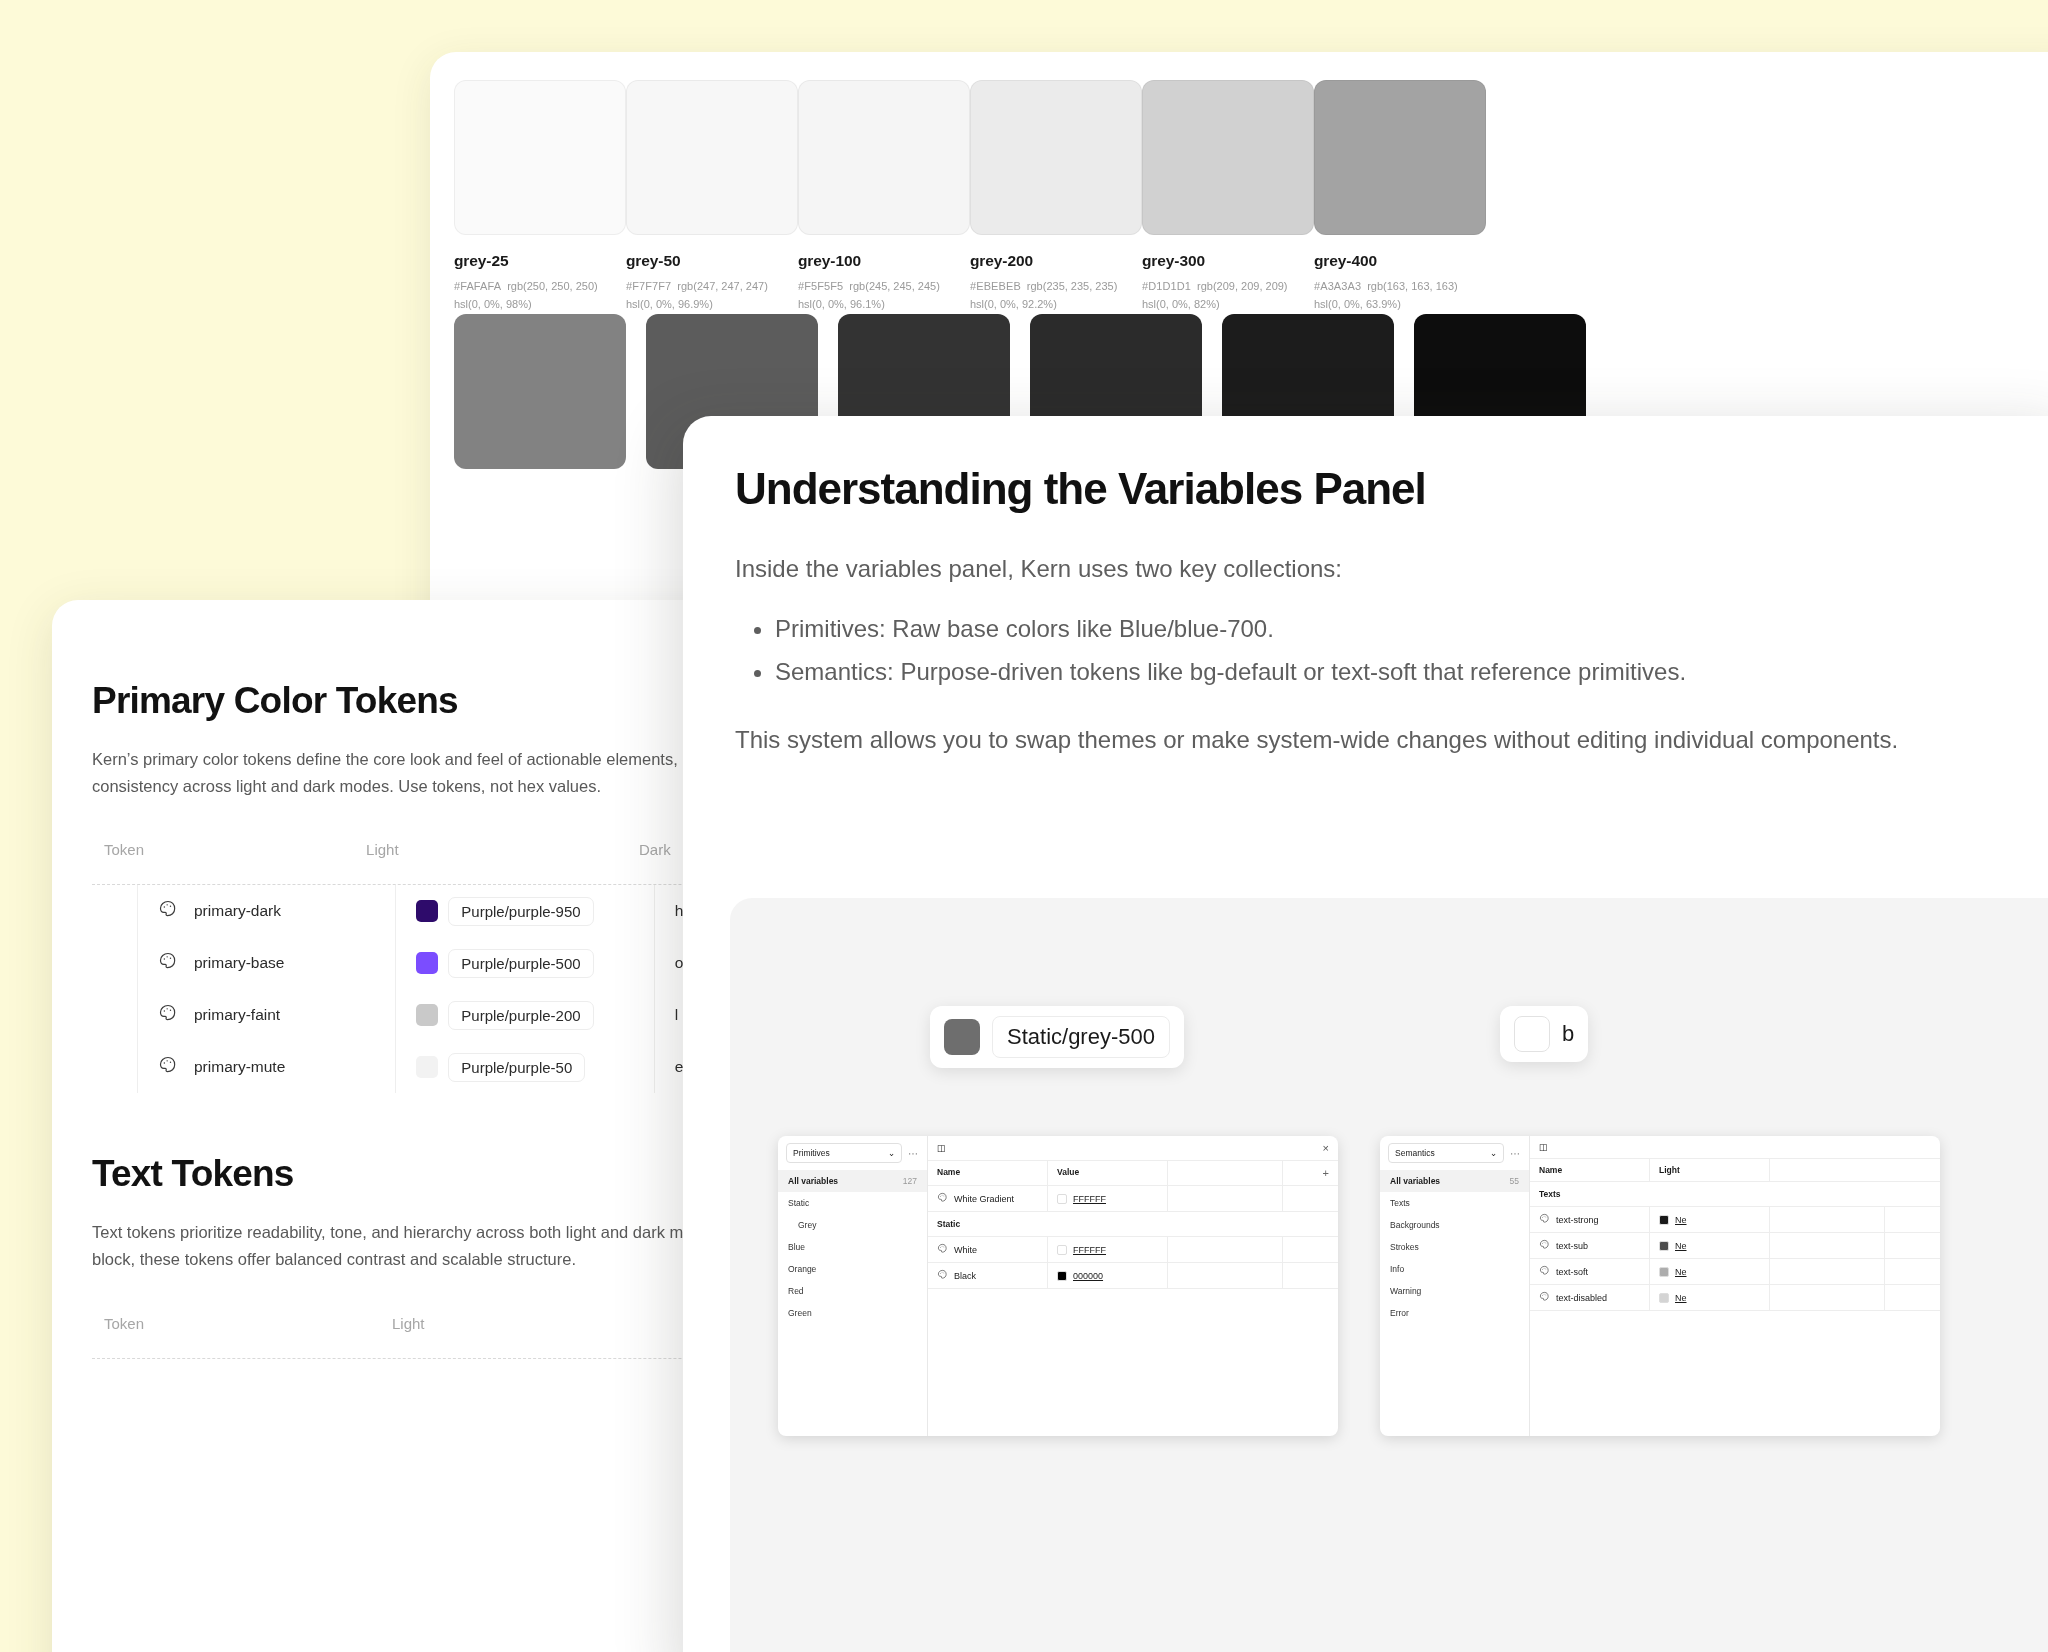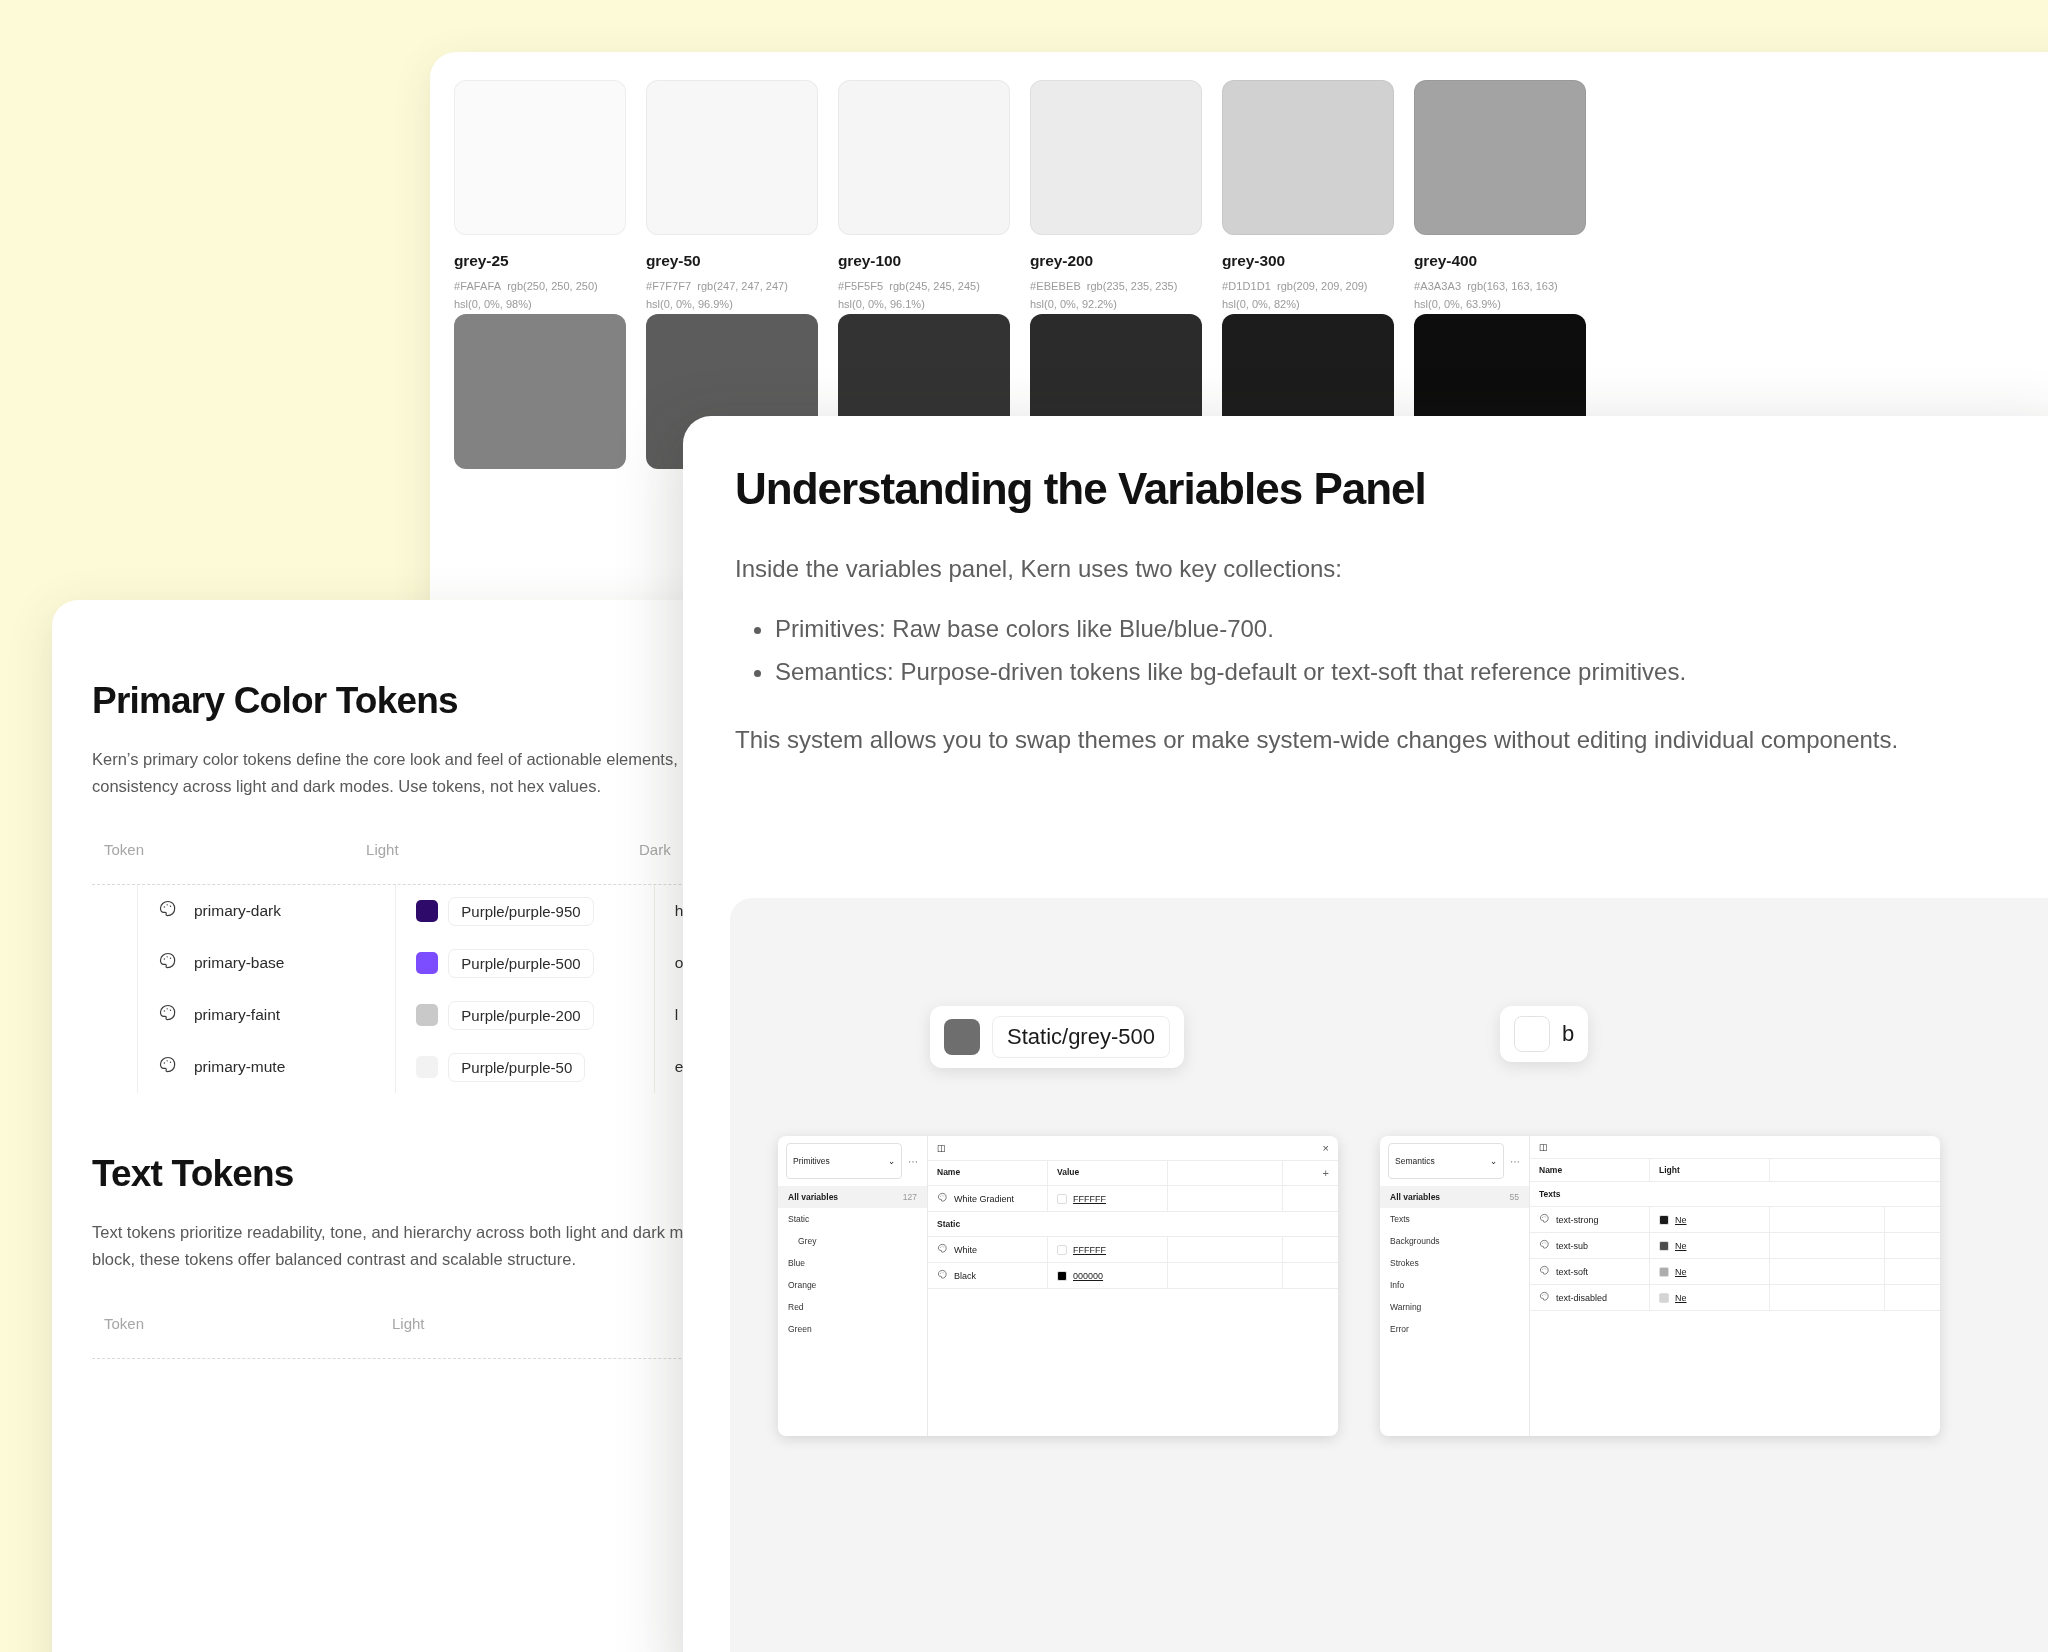--- a/index.html
+++ b/index.html
@@ -24,21 +24,20 @@
     width: 1660px; height: 640px;
     background: #FFFFFF;
     border-radius: 26px;
     box-shadow: 0 10px 40px rgba(60,60,40,0.10);
     overflow: hidden;
   }
   .palette-grid {
     position: absolute;
     left: 24px; top: 28px;
     display: flex;
-    gap: 20px;
   }
   .swatch-col { width: 172px; }
   .swatch-chip {
     width: 172px; height: 155px;
     border-radius: 12px;
   }
   .swatch-name {
     margin-top: 17px;
     font-size: 15.5px;
     font-weight: 700;
@@ -253,21 +252,21 @@
     flex: none;
   }
   .fig-side-top {
     display: flex; align-items: center; gap: 6px;
     padding: 7px 8px;
   }
   .fig-select {
     flex: 1;
     border: 1px solid #E0E0E0;
     border-radius: 4px;
-    padding: 12px 6px;
+    padding: 4px 6px;
     display: flex; align-items: center; justify-content: space-between;
     font-size: 8.5px;
   }
   .fig-dots { font-size: 10px; color: #777; letter-spacing: 1px; }
   .fig-allvars {
     display: flex; justify-content: space-between;
     padding: 6px 10px;
     background: #F2F2F2;
     font-weight: 700;
     font-size: 8.5px;

